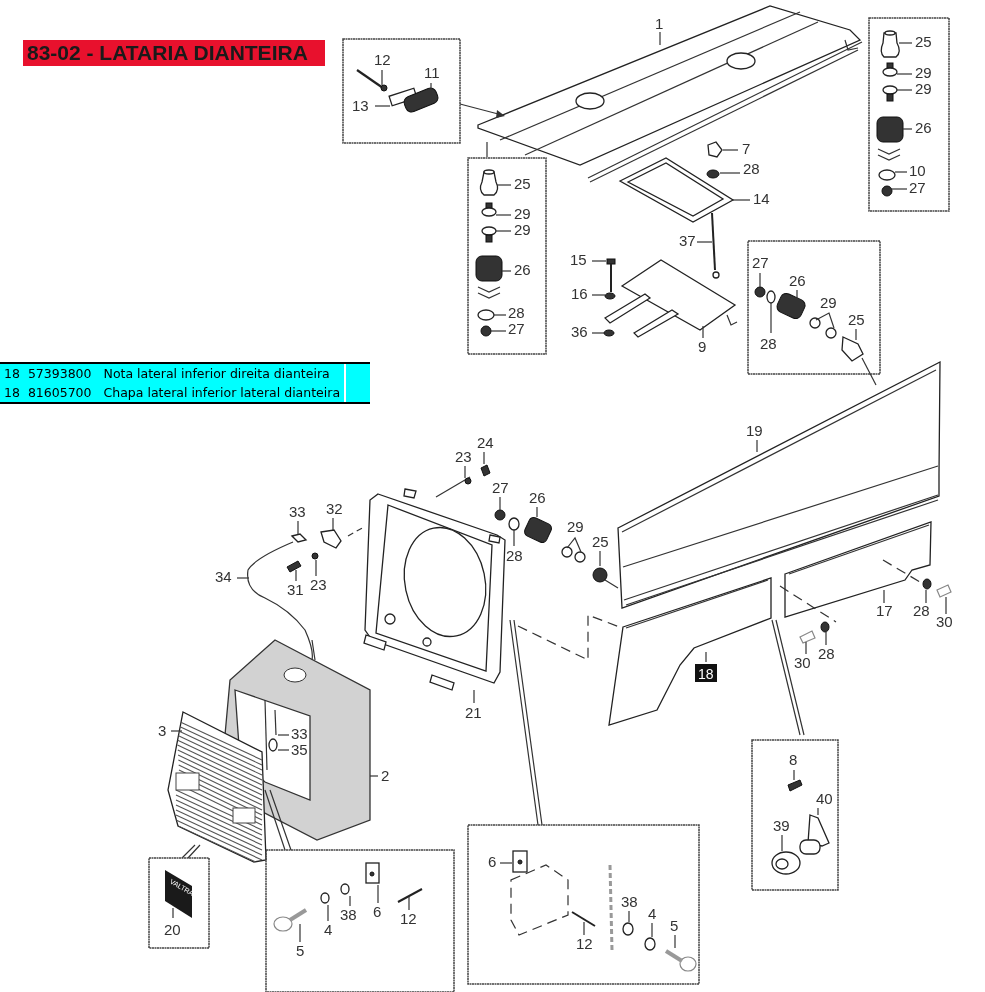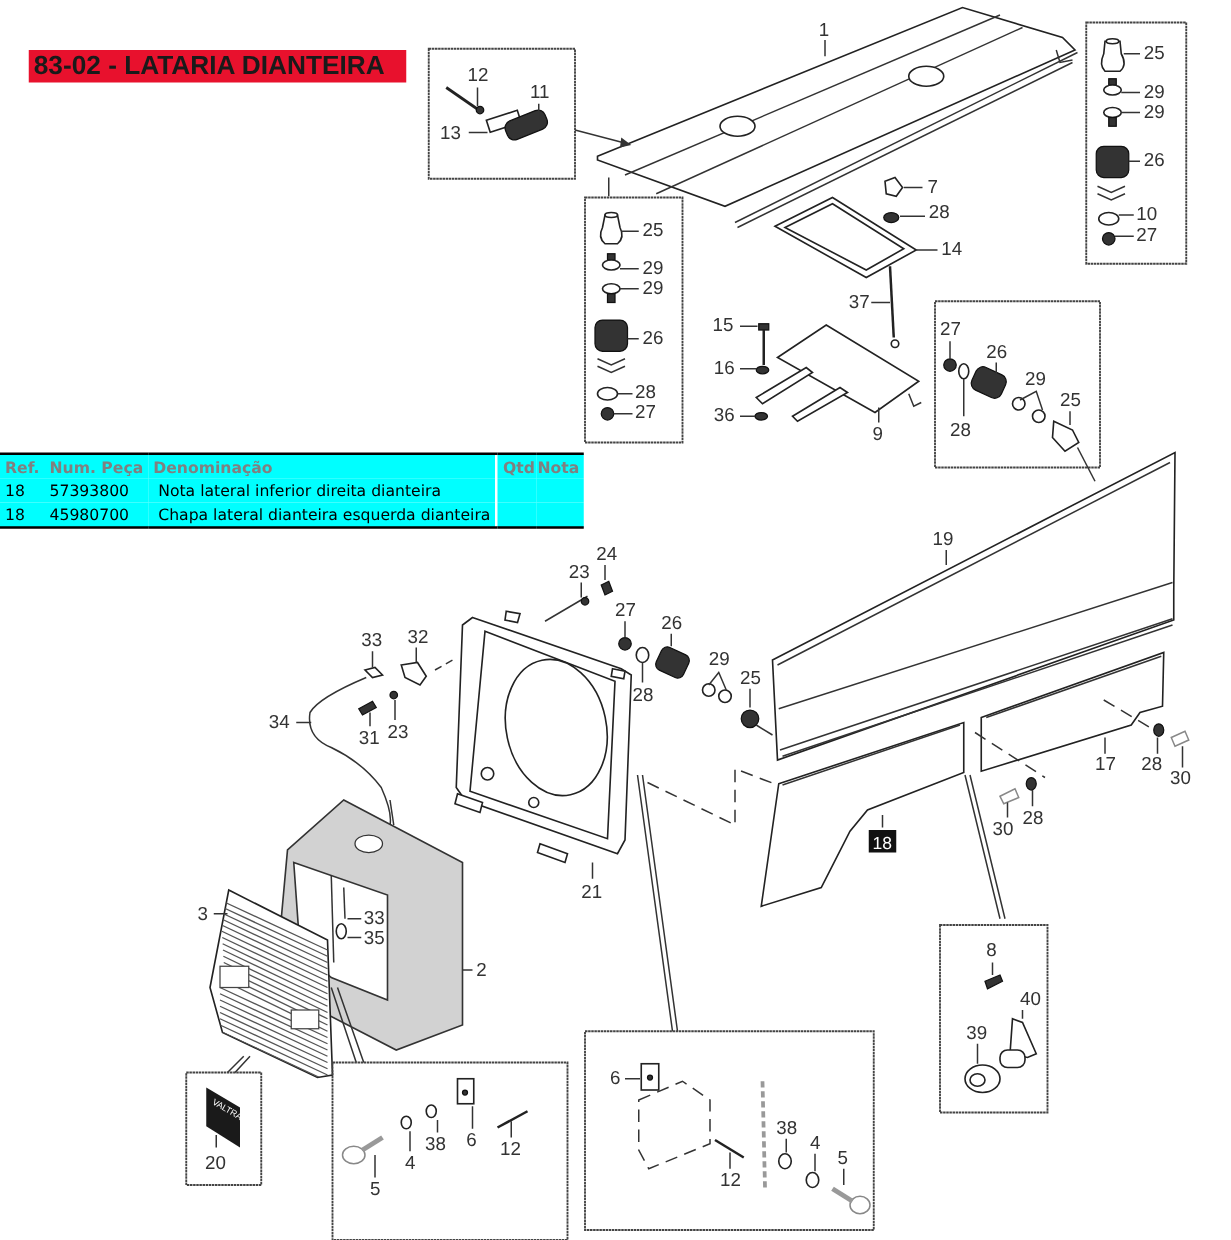--- a/index.html
+++ b/index.html
@@ -28,40 +28,32 @@
   #callout-18 { fill:#111; }
   #callout-18-text { fill:#fff; font-size:14px; font-family:"Liberation Sans", sans-serif; }
 </style>
 </head>
 <body>
 
 <div id="title">83-02 - LATARIA DIANTEIRA</div>
 
 <table id="parts-table">
   <tbody>
-      <tr>
-    <th>Ref.</th>
-    <th>Num. Peça</th>
-    <th>Denominação</th>
-    <th class="gap"></th>
-    <th style="padding-right:1px">Qtd</th>
-    <th style="padding-left:1px">Nota</th>
-  </tr>
   <tr>
     <td>18</td>
     <td>57393800</td>
     <td style="padding-left:8px">Nota lateral inferior direita dianteira</td>
     <td class="gap"></td>
     <td style="padding-left:12px"></td>
     <td></td>
   </tr>
   <tr>
     <td>18</td>
-    <td>45980700</td>
-    <td style="padding-left:8px">Chapa lateral dianteira esquerda dianteira</td>
+    <td>81605700</td>
+    <td style="padding-left:8px">Chapa lateral inferior lateral dianteira</td>
     <td class="gap"></td>
     <td style="padding-left:12px"></td>
     <td></td>
   </tr>
 </tbody>
   </table>
 
 <svg id="diagram" width="985" height="992" viewBox="0 0 985 992">
 
   <g>

